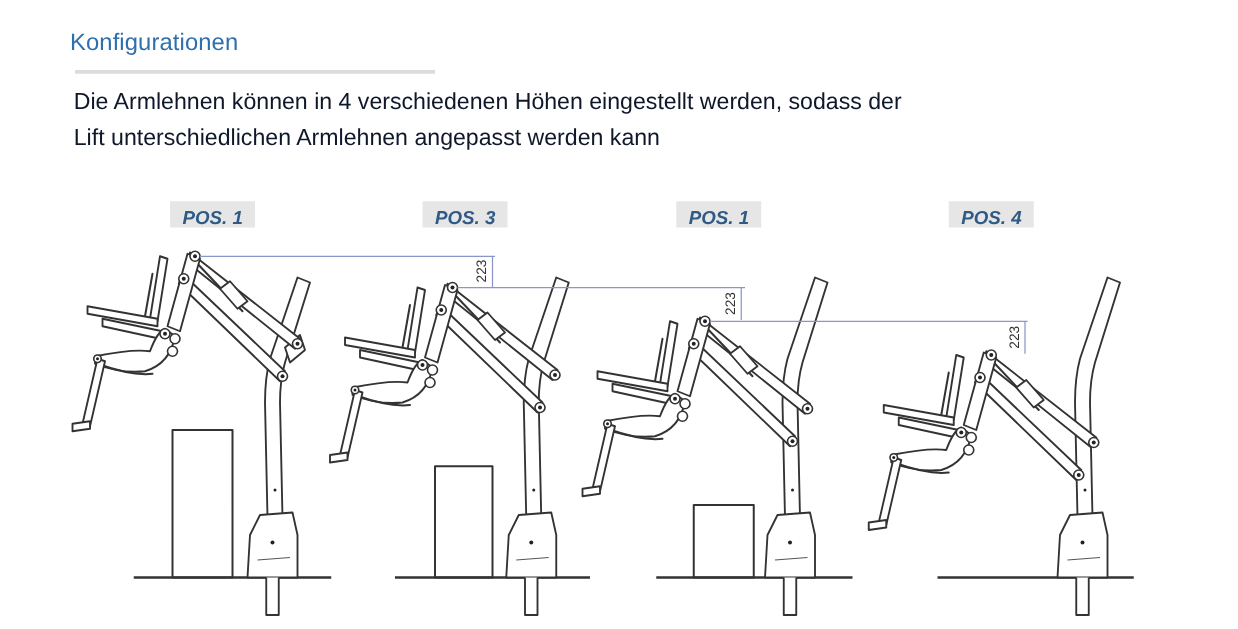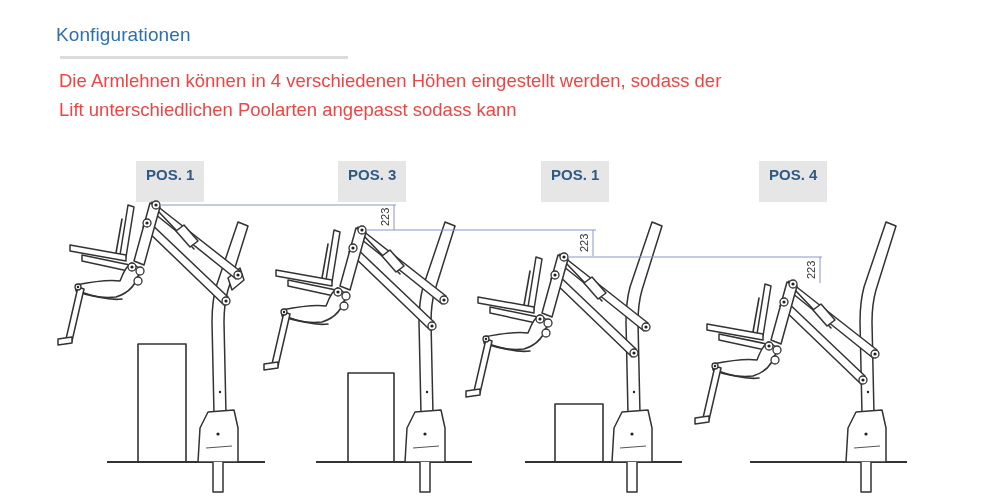--- a/index.html
+++ b/index.html
@@ -3,42 +3,42 @@
 <meta charset="utf-8">
 <style>
   html, body { margin: 0; padding: 0; background: #ffffff; }
   body { width: 990px; height: 503px; position: relative; overflow: hidden;
          font-family: "Liberation Sans", sans-serif; }
   .title { position: absolute; left: 56px; top: 24px; font-size: 19px;
            color: #2e6fad; font-weight: normal; letter-spacing: 0.1px; }
   .title-rule { position: absolute; left: 60px; top: 56px; width: 288px; height: 3px;
                 background: #dcdcdc; }
   .desc { position: absolute; left: 59px; top: 66px; font-size: 18.5px; line-height: 29px;
-          color: #ef4444; width: 900px; }
-  .pos-label { position: absolute; top: 161px; height: 41px; padding: 0 10px;
+          color: #0f172a; width: 900px; }
+  .pos-label { position: absolute; top: 161px; height: 21px; padding: 0 10px;
                background: #e6e6e6; color: #2f5a86; font-weight: bold; font-size: 15px;
-               line-height: 27px; white-space: nowrap; }
+               line-height: 27px; white-space: nowrap; font-style: italic; }
   svg.diagram { position: absolute; left: 0; top: 0; }
   .ln { fill: none; stroke: #333; stroke-width: 1.6; stroke-linejoin: round; stroke-linecap: round; }
   .lnt { fill: #fff; stroke: #333; stroke-width: 1.5; stroke-linejoin: round; }
   .thin { fill: none; stroke: #555; stroke-width: 1; }
   .ground { stroke: #333; stroke-width: 2; }
   .dim { stroke: #8a96c8; stroke-width: 1; fill: none; }
   .dimtxt { font-family: "Liberation Sans", sans-serif; font-size: 11px; fill: #333; }
   .pivot { fill: #222; }
   .pivotring { fill: #fff; stroke: #333; stroke-width: 1.3; }
 </style>
 </head>
 <body>
 
 <div class="title">Konfigurationen</div>
 <div class="title-rule"></div>
 <div class="desc">
   <div>Die Armlehnen können in 4 verschiedenen Höhen eingestellt werden, sodass der</div>
-  <div>Lift unterschiedlichen Poolarten angepasst sodass kann</div>
+  <div>Lift unterschiedlichen Armlehnen angepasst werden kann</div>
 </div>
 
 <div class="pos-label" style="left:136px;">POS. 1</div>
 <div class="pos-label" style="left:338px;">POS. 3</div>
 <div class="pos-label" style="left:541px;">POS. 1</div>
 <div class="pos-label" style="left:759px;">POS. 4</div>
 
 <svg class="diagram" width="990" height="503" viewBox="0 0 990 503">
   <defs>
 

